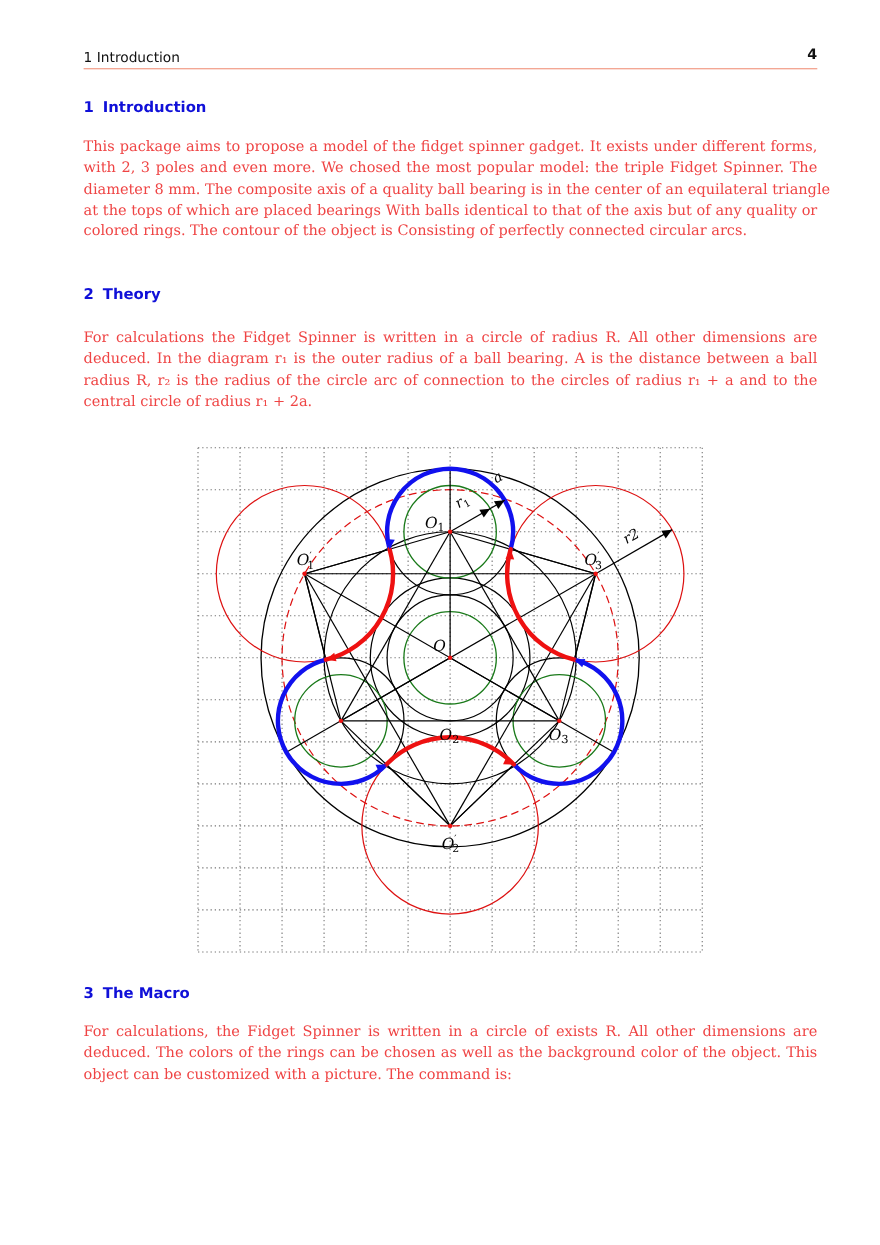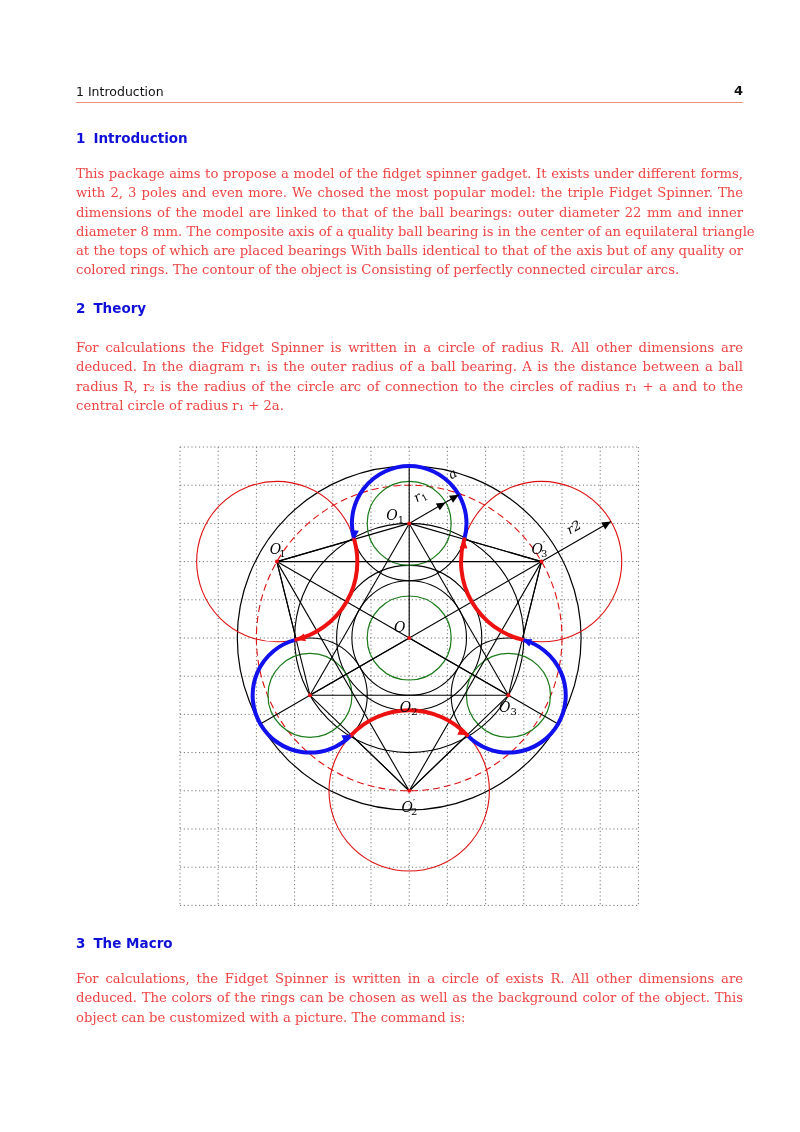--- a/index.html
+++ b/index.html
@@ -1,17 +1,17 @@
 <!DOCTYPE html>
 <html><head>
 <meta charset="utf-8">
 <style>
   html, body { margin: 0; padding: 0; background: #ffffff; }
   body { width: 800px; height: 1132px; position: relative; overflow: hidden; }
-  .page { position: absolute; left: 0; top: 0; width: 800px; height: 965px; margin-top: 40px; }
+  .page { position: absolute; left: 0; top: 0; width: 800px; height: 965px; }
   .running-header {
     position: absolute; left: 76px; top: 42px; width: 667px; height: 20px;
     border-bottom: 1.5px solid #f0927a;
     font-family: "DejaVu Sans", sans-serif; font-size: 12.5px; color: #111;
   }
   .running-header .hl { position: absolute; left: 0; top: 2px; }
   .running-header .hr { position: absolute; right: 0; top: 1px; font-weight: bold; font-size: 13px; }
   .section-title {
     position: absolute; left: 76px;
     font-family: "DejaVu Sans", sans-serif; font-weight: bold; font-size: 13.5px; color: #1010d8;
@@ -36,21 +36,20 @@
     <span class="hl">1  Introduction</span>
     <span class="hr">4</span>
   </div>
 
   <div class="section-title" style="top:90px;">
     <span class="num">1</span><span>Introduction</span>
   </div>
   <div class="para" style="top:124px;">
     <span class="ln">This package aims to propose a model of the fidget spinner gadget. It exists under different forms,</span>
     <span class="ln">with 2, 3 poles and even more. We chosed the most popular model: the triple Fidget Spinner. The</span>
-    <span class="ln">dimensions of the model are linked to that of the ball bearings: outer diameter 22 mm and inner</span>
     <span class="ln">diameter 8 mm. The composite axis of a quality ball bearing is in the center of an equilateral triangle</span>
     <span class="ln">at the tops of which are placed bearings With balls identical to that of the axis but of any quality or</span>
     <span class="ln last">colored rings. The contour of the object is Consisting of perfectly connected circular arcs.</span>
   </div>
 
   <div class="section-title" style="top:260px;">
     <span class="num">2</span><span>Theory</span>
   </div>
   <div class="para" style="top:298px;">
     <span class="ln">For calculations the Fidget Spinner is written in a circle of radius R.  All other dimensions are</span>

